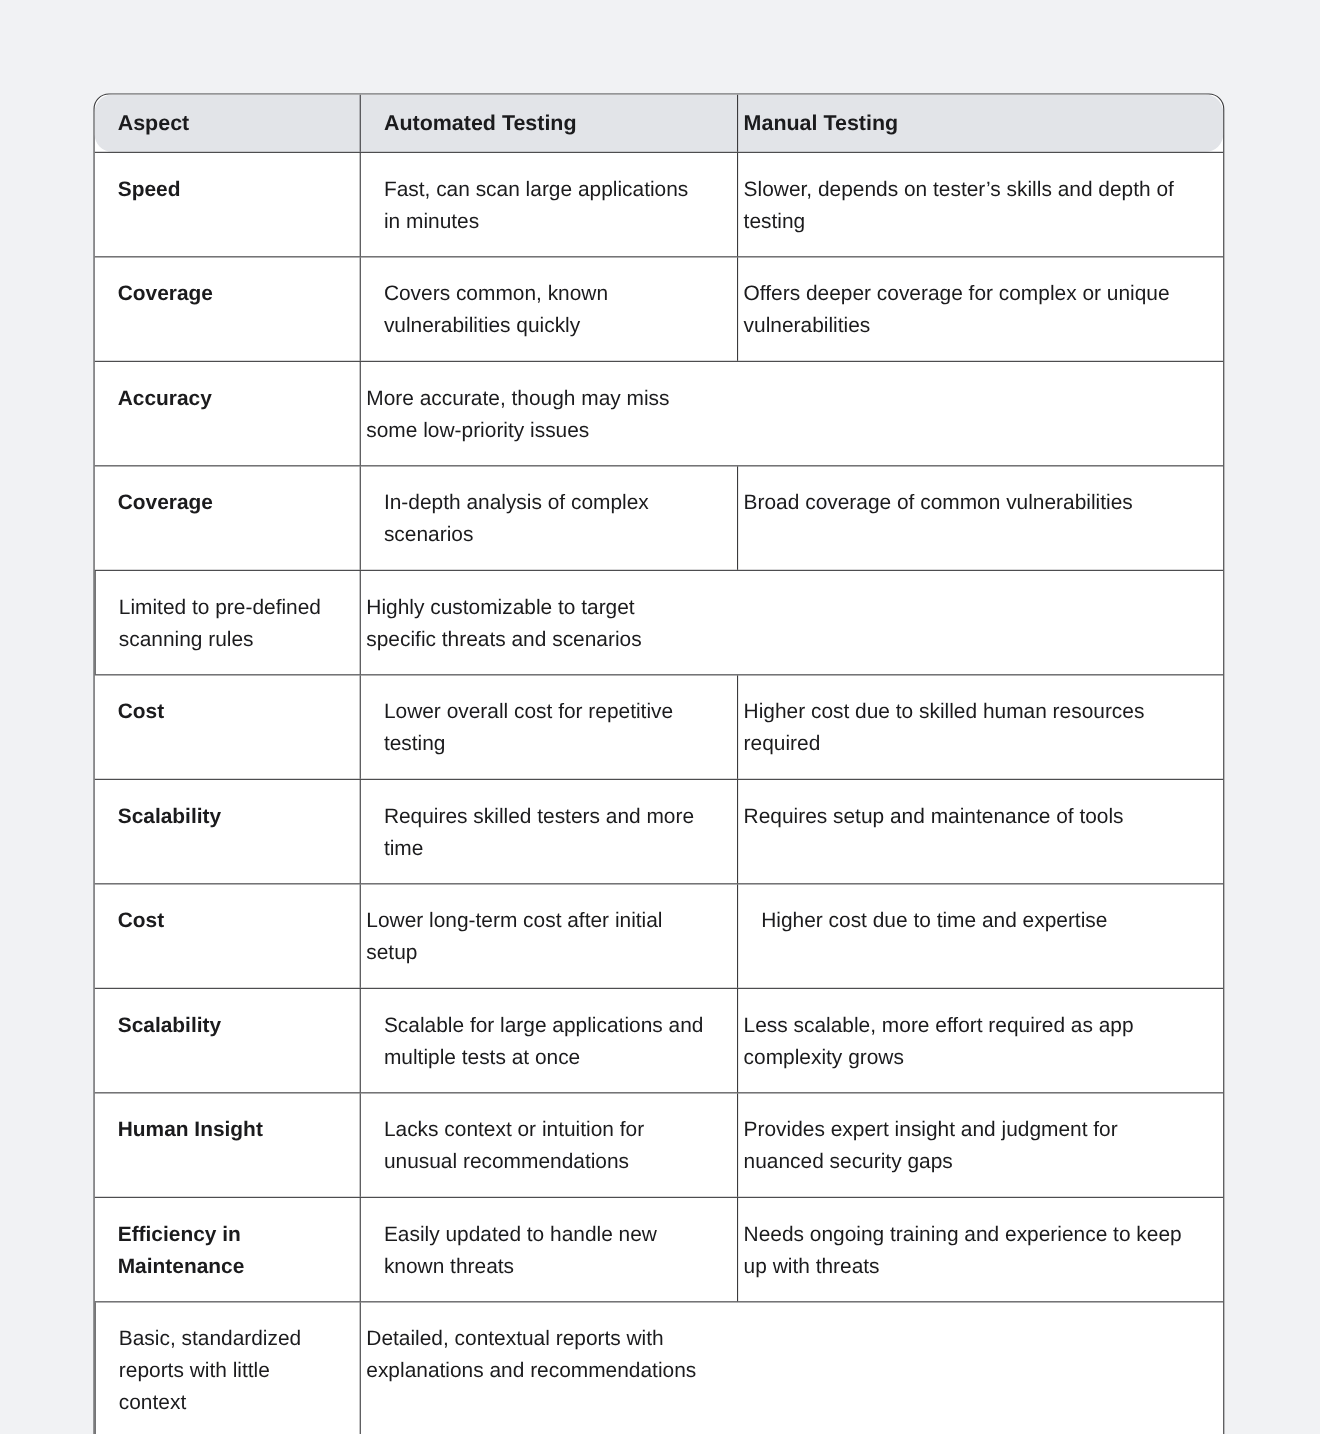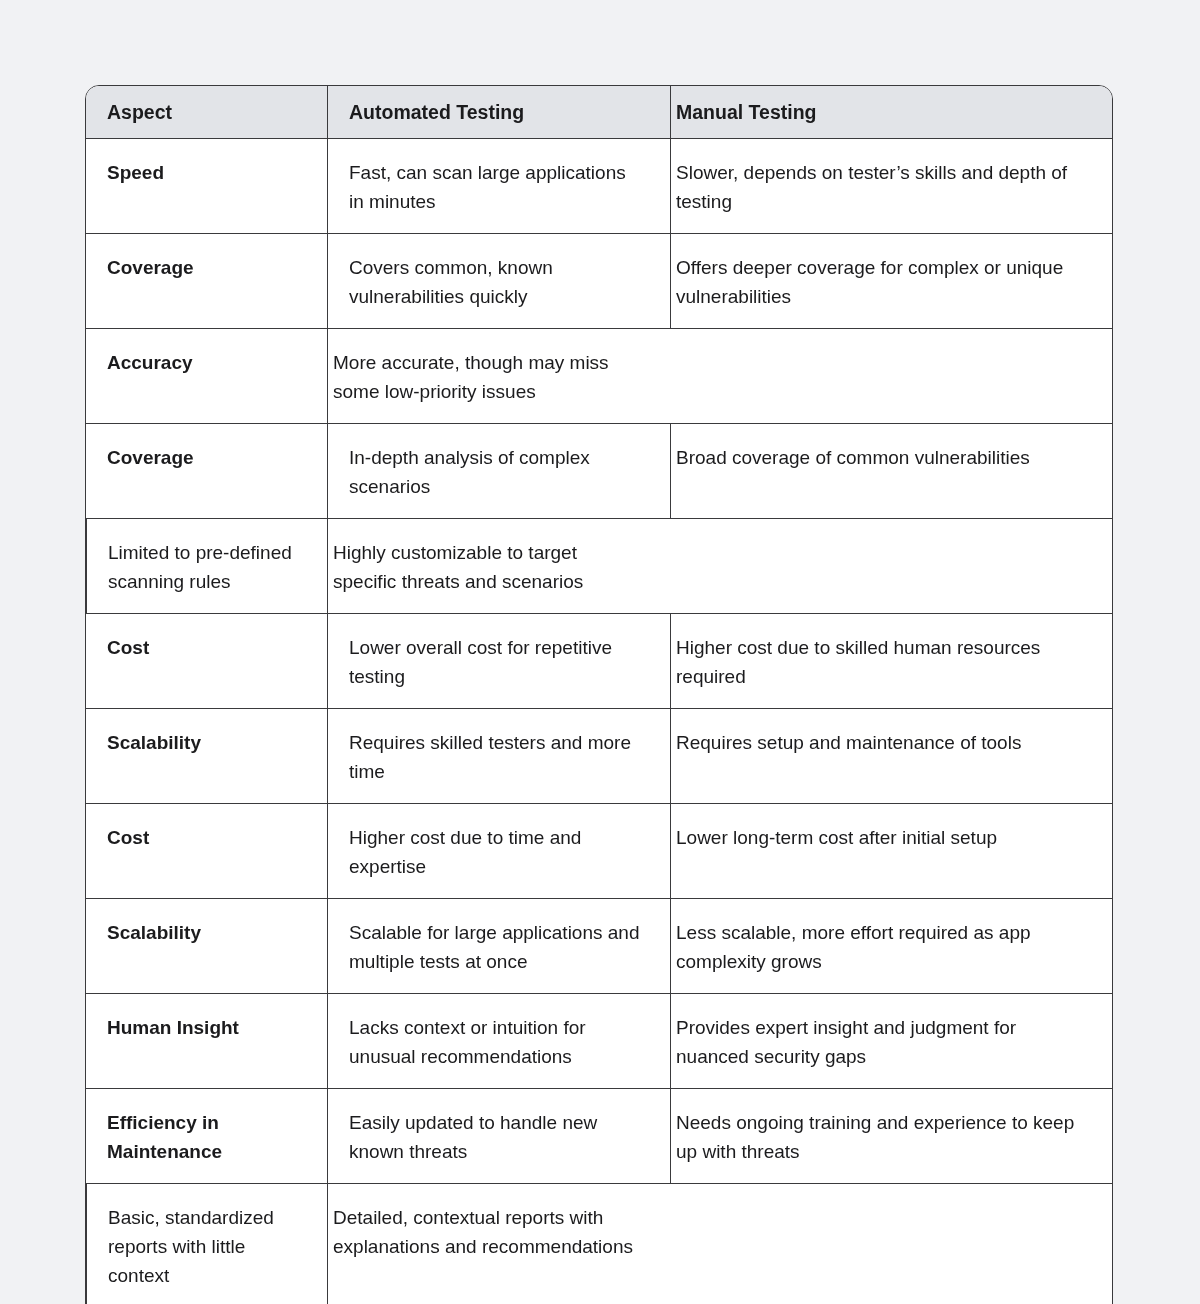--- a/index.html
+++ b/index.html
@@ -21,20 +21,21 @@
     overflow: hidden;
   }
   .t-row {
     display: grid;
     grid-template-columns: 241px 343px 1fr;
     border-top: 1px solid #3a3a3c;
   }
   .t-row.header {
     border-top: none;
     background: #e2e4e8;
+    border-radius: 16px;
   }
   .t-cell {
     padding: 19px 26px 17px 21px;
     font-size: 19px;
     line-height: 29px;
     min-height: 83px;
   }
   .t-row.header .t-cell {
     min-height: 51px;
     padding-top: 12px;
@@ -93,22 +94,22 @@
   </div>
 
   <div class="t-row">
     <div class="t-cell col-aspect">Scalability</div>
     <div class="t-cell col-auto">Requires skilled testers and more time</div>
     <div class="t-cell col-manual">Requires setup and maintenance of tools</div>
   </div>
 
   <div class="t-row">
     <div class="t-cell col-aspect">Cost</div>
+    <div class="t-cell col-manual">Lower long-term cost after initial setup</div>
     <div class="t-cell col-auto">Higher cost due to time and expertise</div>
-    <div class="t-cell col-manual">Lower long-term cost after initial setup</div>
   </div>
 
   <div class="t-row">
     <div class="t-cell col-aspect">Scalability</div>
     <div class="t-cell col-auto">Scalable for large applications and multiple tests at once</div>
     <div class="t-cell col-manual">Less scalable, more effort required as app complexity grows</div>
   </div>
 
   <div class="t-row">
     <div class="t-cell col-aspect">Human Insight</div>

